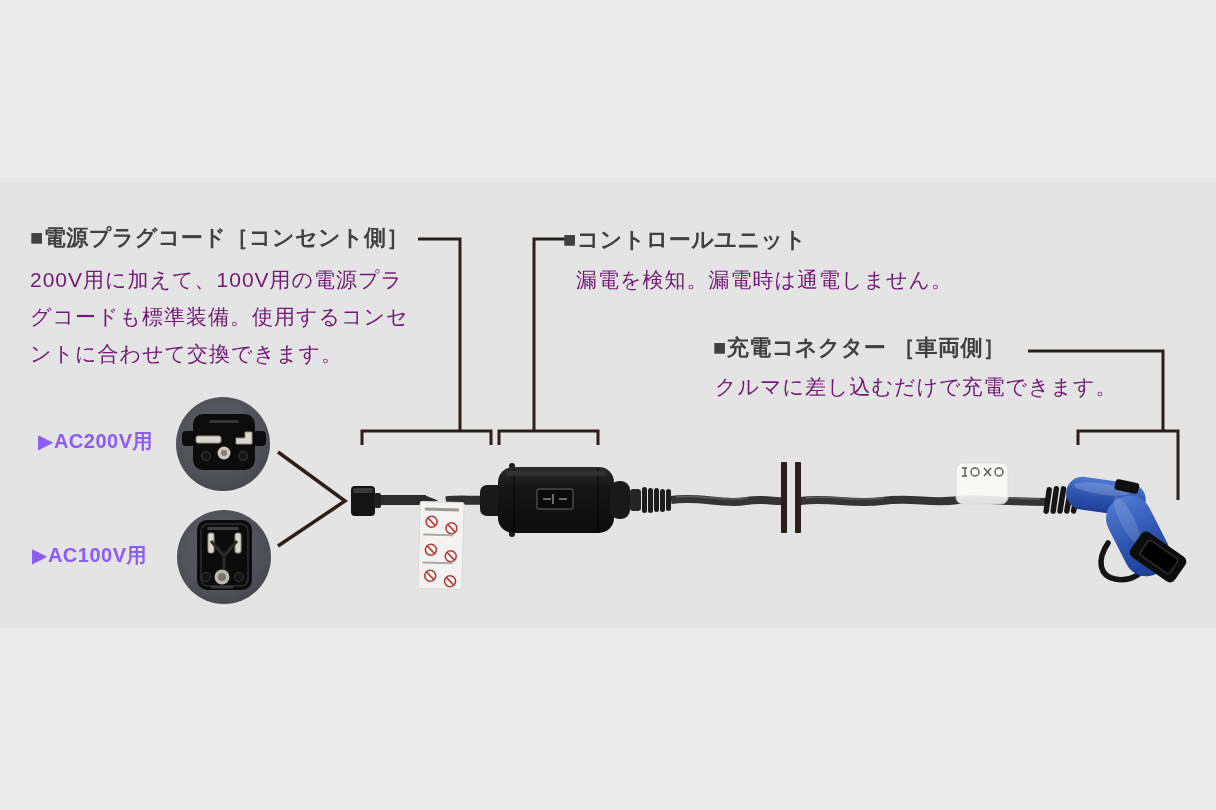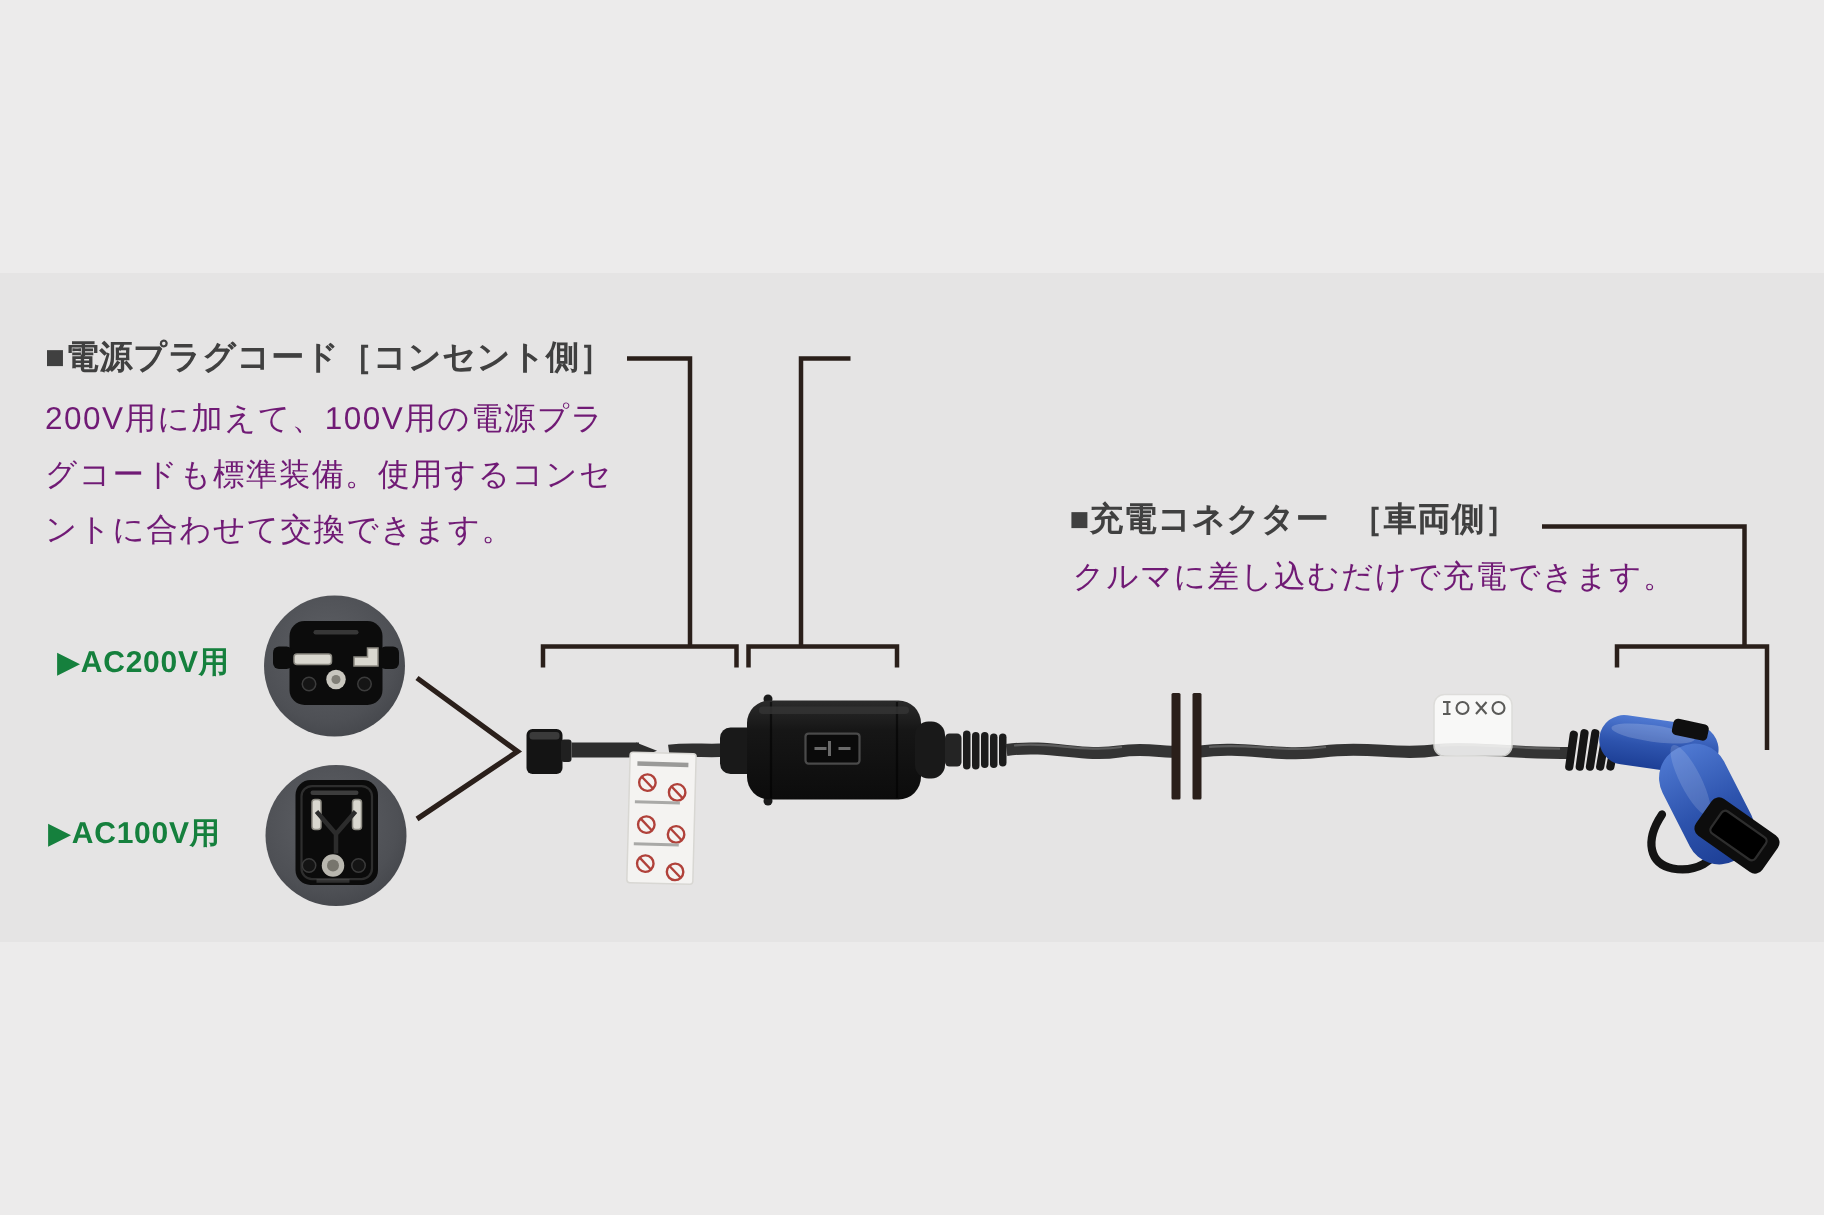--- a/index.html
+++ b/index.html
@@ -7,23 +7,23 @@
   .stage{position:relative;width:1216px;height:810px;background:#ECEBEB;overflow:hidden;}
   .band{position:absolute;left:0;top:182px;width:1216px;height:446px;background:#E5E4E4;}
   .art{position:absolute;left:0;top:0;width:1216px;height:810px;}
   .sec{position:absolute;}
   .sec h3{margin:0;font-size:22px;font-weight:bold;color:#404040;letter-spacing:0.5px;line-height:28px;white-space:nowrap;}
   .sec .bodytext{margin-top:9px;font-size:21px;color:#701a75;letter-spacing:1px;line-height:37px;}
   .sec .bodyline{white-space:nowrap;}
   .sec1{left:30px;top:224px;}
   .sec2{left:563px;top:226px;}
   .sec2 .bodytext{margin-left:13px;margin-top:7px;}
-  .sec3{left:713px;top:334px;font-family:Liberation Mono, monospace;}
+  .sec3{left:713px;top:334px;}
   .sec3 .bodytext{margin-left:2px;margin-top:6px;text-align:right;}
-  .plug-label{position:absolute;font-size:20px;font-weight:bold;color:#15803d;letter-spacing:0.5px;white-space:nowrap;}
+  .plug-label{position:absolute;font-size:20px;font-weight:bold;color:#8b5cf6;letter-spacing:0.5px;white-space:nowrap;}
   .label1{left:38px;top:428px;}
   .label2{left:32px;top:542px;}
 </style>
 </head>
 <body>
 
 <div class="stage">
   <div class="band"></div>
 
   <svg class="art" viewBox="0 0 1216 810" xmlns="http://www.w3.org/2000/svg">
@@ -184,20 +184,24 @@
 
   <div class="sec sec1">
     <h3>■電源プラグコード［コンセント側］</h3>
     <div class="bodytext">
       <div class="bodyline">200V用に加えて、100V用の電源プラ</div>
       <div class="bodyline">グコードも標準装備。使用するコンセ</div>
       <div class="bodyline">ントに合わせて交換できます。</div>
     </div>
   </div>
 
+  <div class="sec sec2">
+    <h3>■コントロールユニット</h3>
+    <div class="bodytext bodyline">漏電を検知。漏電時は通電しません。</div>
+  </div>
 
   <div class="sec sec3">
     <h3>■充電コネクター ［車両側］</h3>
     <div class="bodytext bodyline">クルマに差し込むだけで充電できます。</div>
   </div>
 
   <div class="plug-label label1">▶AC200V用</div>
   <div class="plug-label label2">▶AC100V用</div>
 </div>
 

